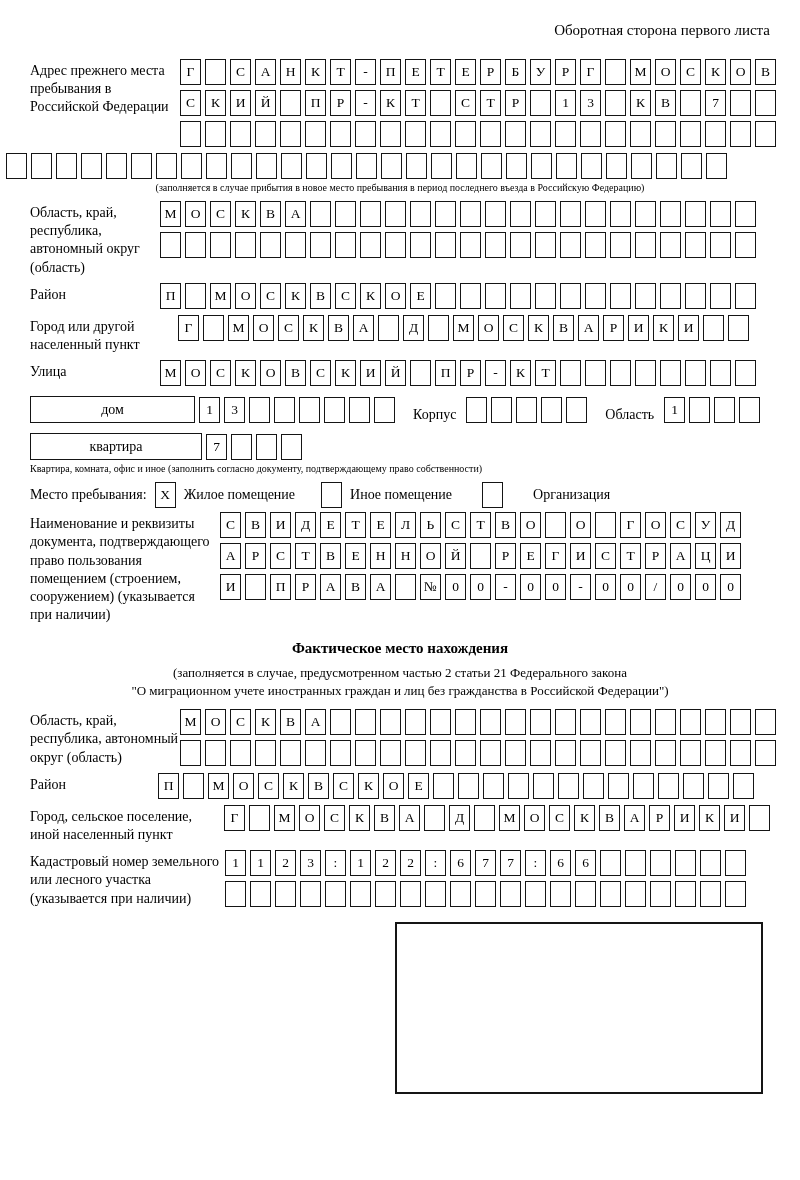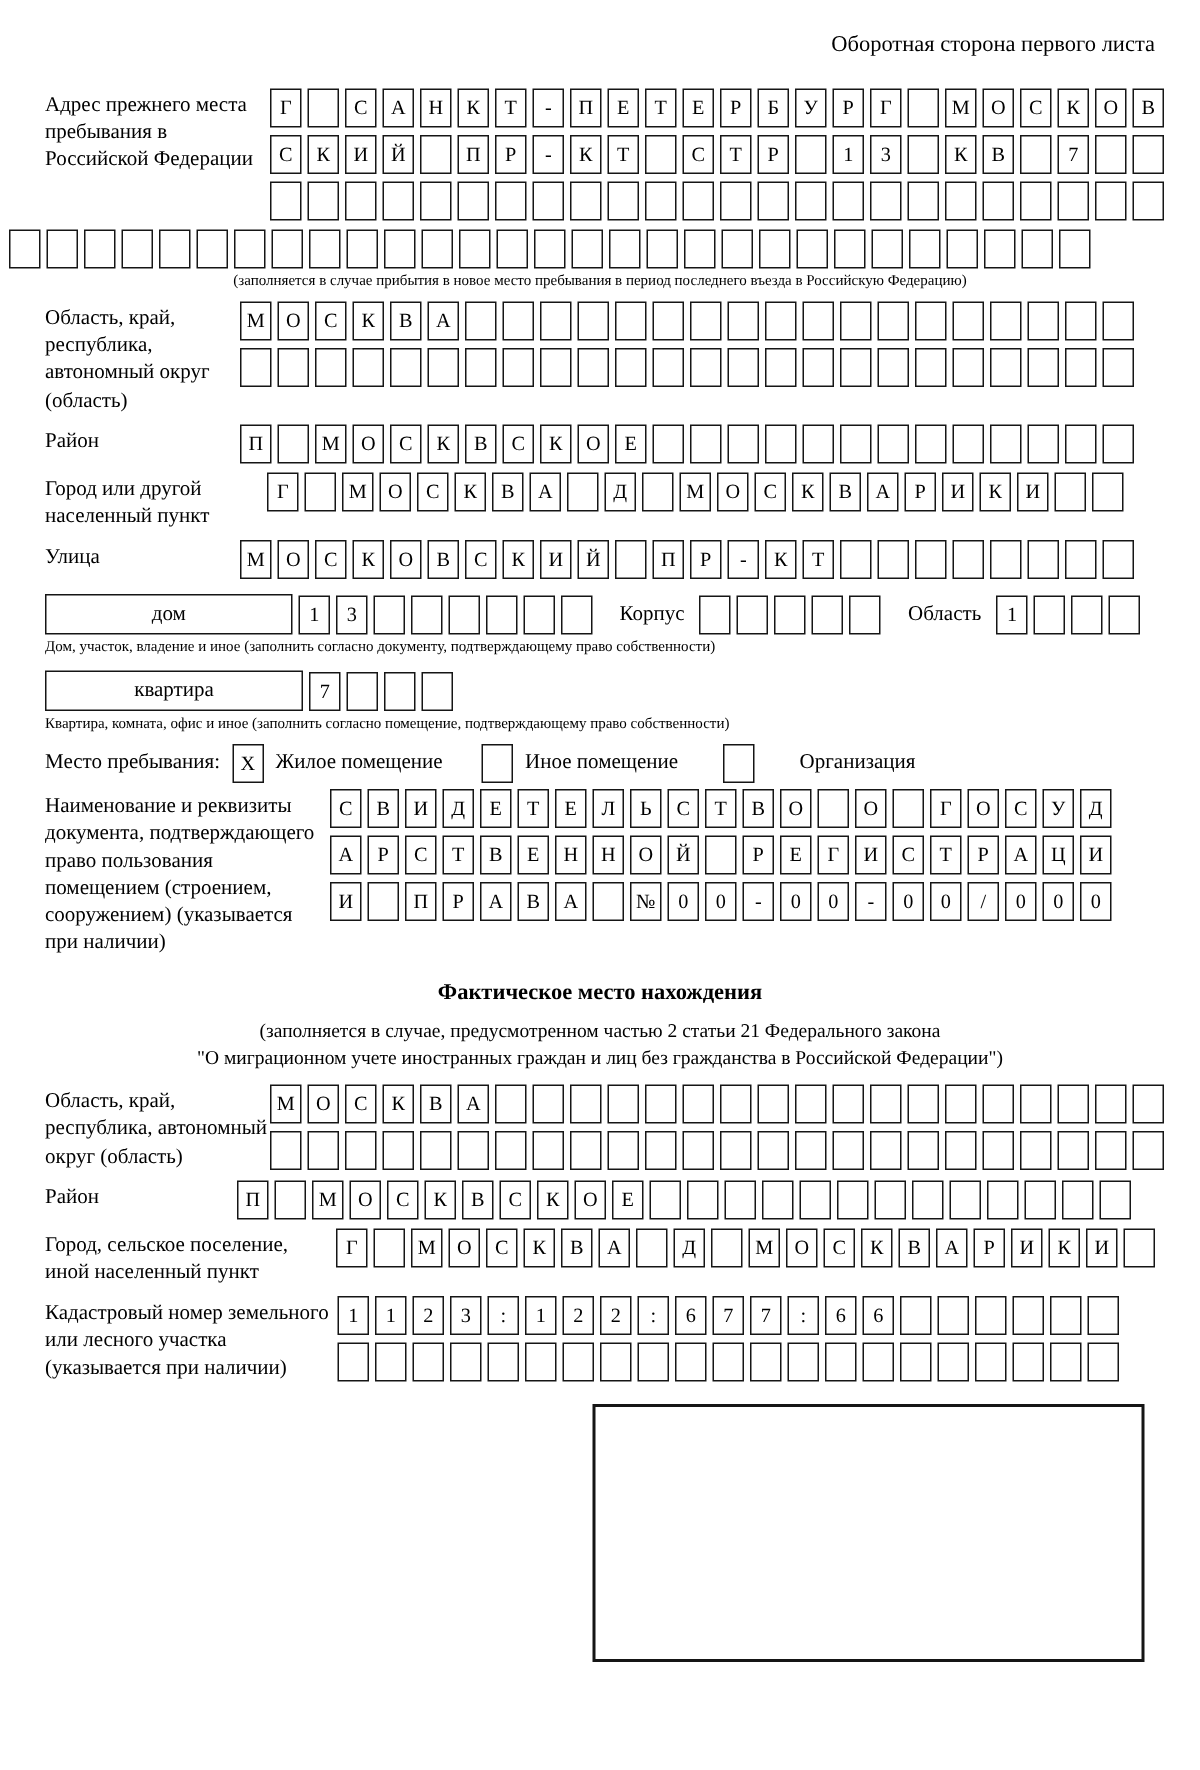--- a/index.html
+++ b/index.html
@@ -17,21 +17,21 @@
   .wide-box{box-sizing:border-box;height:27px;border:1.7px solid #151515;display:flex;
         align-items:center;justify-content:center;font-size:14px;background:#fff;}
   .caption{font-size:10px;margin:3px 0 8px 0;}
   .center{text-align:center;}
   .sec-title{font-size:15.5px;font-weight:bold;text-align:center;margin:12px 0 10px 0;}
   .sub-title{font-size:15px;font-weight:bold;text-align:center;margin:16px 0 8px 0;}
   .note-line{font-size:13px;text-align:center;margin:2px 0;}
   .inline-row{display:flex;align-items:center;gap:8px;margin-bottom:4px;}
   .inline-label{font-size:14px;}
   .stay-note{font-size:13px;margin:2px 0 10px 243px;}
-  .house-line{display:flex;align-items:center;gap:4px;margin:10px 0 2px 0;}
+  .house-line{display:flex;align-items:flex-end;gap:4px;margin:10px 0 2px 0;}
   .dom-box{width:165px;}
   .kv-box{width:172px;}
   .mini-label{font-size:14px;margin:0 6px 0 14px;}
   .stamp-wrap{margin-top:14px;}
   .stamp-box{box-sizing:border-box;margin-left:365px;width:368px;height:172px;border:2px solid #151515;background:#fff;}
   .mb0{margin-bottom:2px;}
 </style>
 </head>
 <body>
 
@@ -324,32 +324,31 @@
         <span class="cell"></span>
       </span>
     <span class="mini-label">Область</span>
     <span class="grid">
         <span class="cell">1</span>
         <span class="cell"></span>
         <span class="cell"></span>
         <span class="cell"></span>
       </span>
   </div>
-  <div class="caption">Дом, участок, владение и иное (заполнить согласно документу, подтверждающему право собственности)</div>
 
   <div class="house-line mb0">
     <span class="wide-box kv-box">квартира</span>
     <span class="grid">
         <span class="cell">7</span>
         <span class="cell"></span>
         <span class="cell"></span>
         <span class="cell"></span>
       </span>
   </div>
-  <div class="caption">Квартира, комната, офис и иное (заполнить согласно помещение, подтверждающему право собственности)</div>
+  <div class="caption">Квартира, комната, офис и иное (заполнить согласно документу, подтверждающему право собственности)</div>
 
   <div class="inline-row">
     <span class="inline-label">Место пребывания:</span>
     <span class="cell">X</span>
     <span class="inline-label">Жилое помещение</span>
     <span class="cell" style="margin-left:18px;"></span>
     <span class="inline-label">Иное помещение</span>
     <span class="cell" style="margin-left:22px;"></span>
     <span class="inline-label" style="margin-left:22px;">Организация</span>
   </div>

